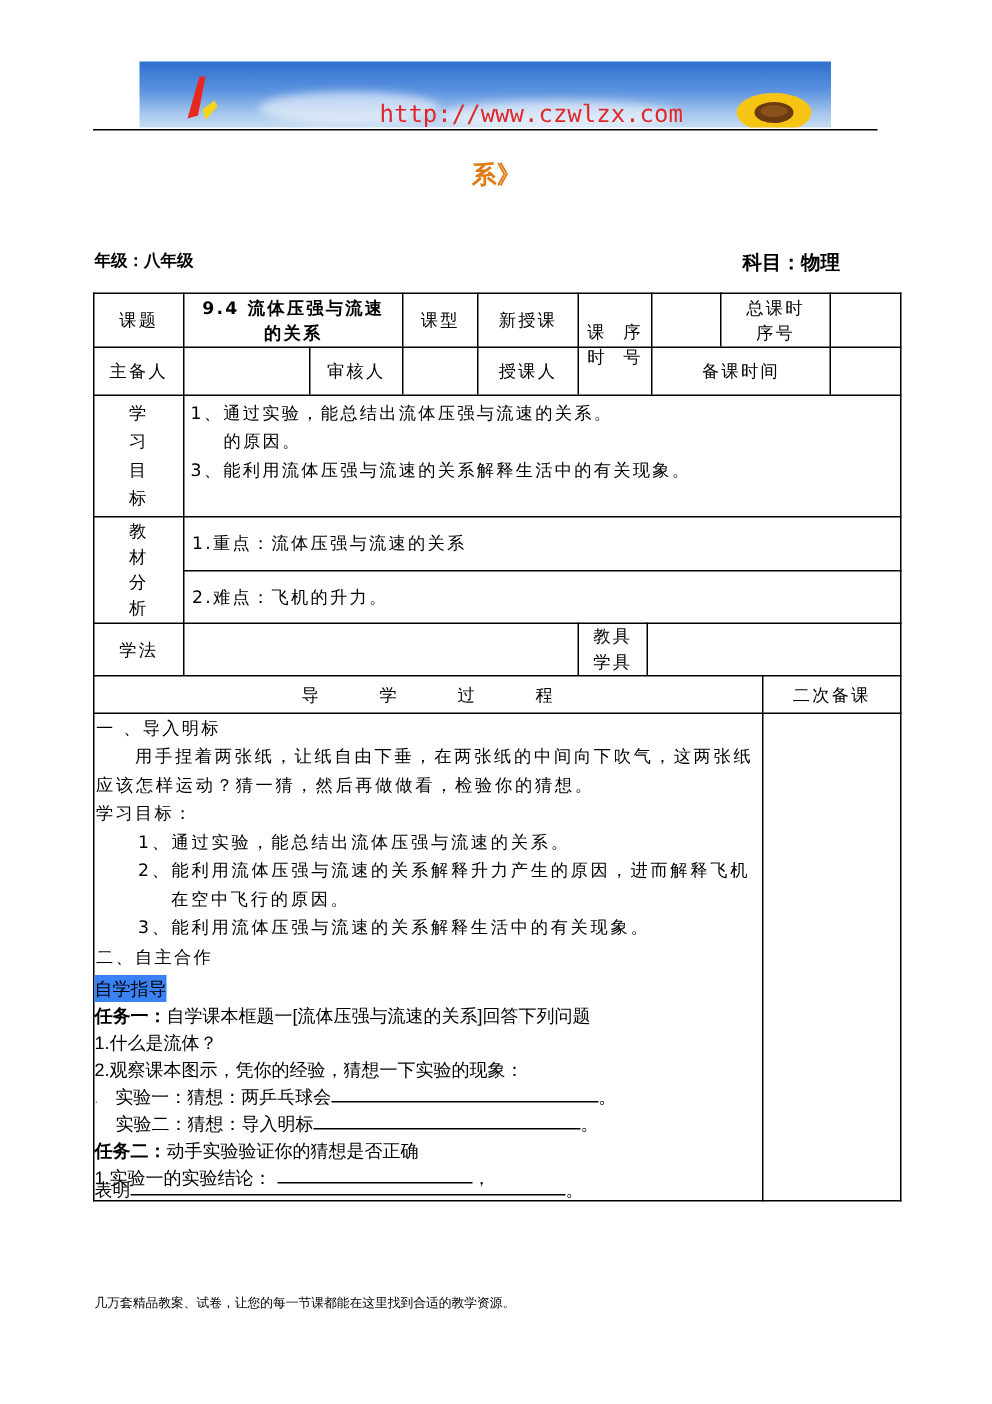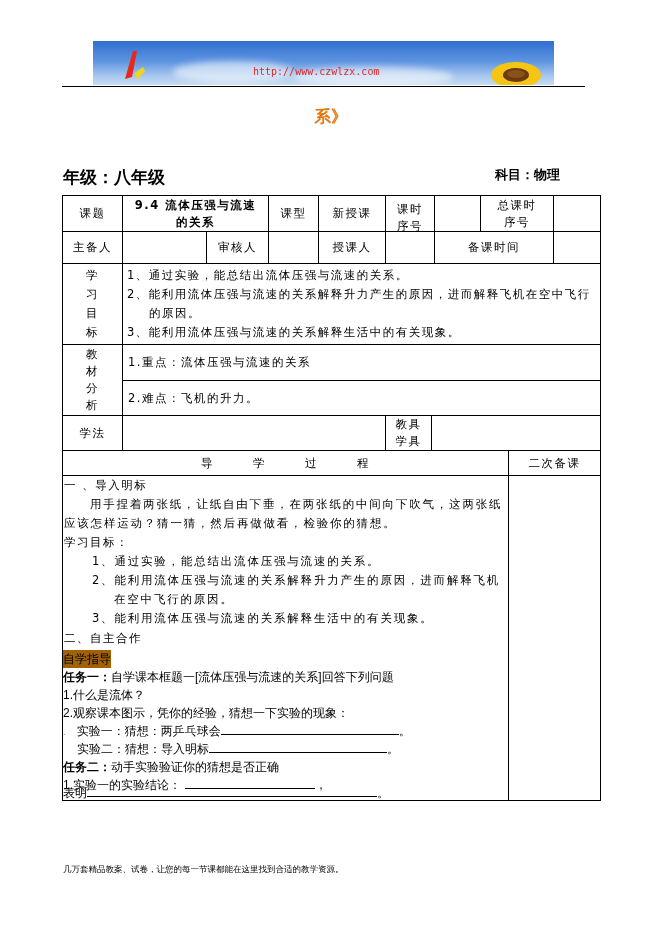--- a/index.html
+++ b/index.html
@@ -8,41 +8,41 @@
 
   
   .banner { position: absolute; left: 93px; top: 41px; width: 461px; height: 44px;
             background: linear-gradient(180deg, #2f6fd0 0%, #5d93e0 45%, #a8c8ee 80%, #c7dcf3 100%);
             overflow: hidden; }
   .banner .cloud { position: absolute; border-radius: 50%; background: rgba(255,255,255,0.55); filter: blur(3px); }
   .banner .logo { position: absolute; left: 30px; top: 8px; width: 30px; height: 32px; }
   .banner .btitle { position: absolute; left: 120px; top: 3px; font-size: 17px; color: #ffffff;
                     font-family: "DejaVu Serif", serif; letter-spacing: 2px; white-space: nowrap;
                     text-shadow: 1px 1px 2px rgba(0,0,0,0.35); font-style: italic; }
-  .banner .burl { position: absolute; left: 160px; top: 25px; font-size: 10px; color: #e0282a;
+  .banner .burl { position: absolute; left: 160px; top: 25px; font-size: 16px; color: #e0282a;
                   font-family: "DejaVu Sans Mono", monospace; white-space: nowrap; }
   .banner .sunflower { position: absolute; right: 12px; top: 14px; width: 52px; height: 40px; }
   .header-rule { position: absolute; left: 62px; top: 86px; width: 523px; height: 0; border-top: 1.5px solid #000; }
 
   
   .doc-title { position: absolute; left: 62px; top: 96px; width: 538px; text-align: center;
                color: #e07a12; font-weight: bold; font-size: 16.5px; line-height: 30px; }
 
-  .meta-left { position: absolute; left: 63px; top: 166px; font-size: 17px; font-weight: bold; }
+  .meta-left { position: absolute; left: 63px; top: 166px; font-size: 11px; font-weight: bold; }
   .meta-right { position: absolute; left: 495px; top: 166px; font-size: 13px; font-weight: bold; }
 
   
   .line { position: absolute; background: #000; }
   .cell { position: absolute; font-size: 11.5px; display: flex; align-items: center; justify-content: center;
           text-align: center; line-height: 17px; letter-spacing: 1.5px; }
   .lft { justify-content: flex-start; text-align: left; }
   .txt { position: absolute; font-size: 11.5px; line-height: 17px; letter-spacing: 1.5px; white-space: nowrap; }
   .txt2 { position: absolute; font-size: 12px; line-height: 18px; white-space: nowrap; font-family: "Liberation Sans", "DejaVu Sans", sans-serif; }
   .bold { font-weight: bold; }
-  .hl { background: #a16207; }
+  .hl { background: #3b82f6; }
   .blank { display: inline-block; border-bottom: 1px solid #000; height: 12px; vertical-align: baseline; }
 
   .footer { position: absolute; left: 63px; top: 862px; font-size: 8.5px; line-height: 14px; white-space: nowrap; }
 </style>
 </head>
 <body>
 
 <div class="banner">
   <div class="cloud" style="left:80px;top:20px;width:120px;height:22px;"></div>
   <div class="cloud" style="left:200px;top:26px;width:160px;height:20px;"></div>
@@ -99,21 +99,21 @@
   <div class="line" style="left:508px;top:450px;width:1px;height:351px;"></div>
 </div>
 
 <div class="cell" style="left:63px;top:196px;width:59px;height:35px;">课题</div>
 <div class="cell" style="left:123px;top:196px;width:145px;height:35px;flex-direction:column;font-weight:bold;">
   <span>9.4 流体压强与流速</span>
   <span>的关系</span>
 </div>
 <div class="cell" style="left:269px;top:196px;width:49px;height:35px;">课型</div>
 <div class="cell" style="left:319px;top:196px;width:66px;height:35px;">新授课</div>
-<div class="cell" style="left:386px;top:200px;width:48px;height:35px;flex-direction:column;">
+<div class="cell" style="left:386px;top:212px;width:48px;height:35px;">
   <span>课时</span>
   <span>序号</span>
 </div>
 <div class="cell" style="left:435px;top:196px;width:45px;height:35px;"></div>
 <div class="cell" style="left:481px;top:196px;width:72px;height:35px;flex-direction:column;">
   <span>总课时</span>
   <span>序号</span>
 </div>
 <div class="cell" style="left:554px;top:196px;width:46px;height:35px;"></div>
 
@@ -127,21 +127,20 @@
 <div class="cell" style="left:554px;top:232px;width:46px;height:31px;"></div>
 
 <div class="cell" style="left:63px;top:264px;width:59px;height:80px;flex-direction:column;line-height:19px;">
   <span>学</span>
   <span>习</span>
   <span>目</span>
   <span>标</span>
 </div>
 <div class="txt" style="left:127px;top:266px;line-height:19px;">
   <div>1、通过实验，能总结出流体压强与流速的关系。</div>
-  <div>2、能利用流体压强与流速的关系解释升力产生的原因，进而解释飞机在空中飞行</div>
   <div style="padding-left:22px;">的原因。</div>
   <div>3、能利用流体压强与流速的关系解释生活中的有关现象。</div>
 </div>
 
 <div class="cell" style="left:63px;top:345px;width:59px;height:70px;flex-direction:column;line-height:17px;">
   <span>教</span>
   <span>材</span>
   <span>分</span>
   <span>析</span>
 </div>

